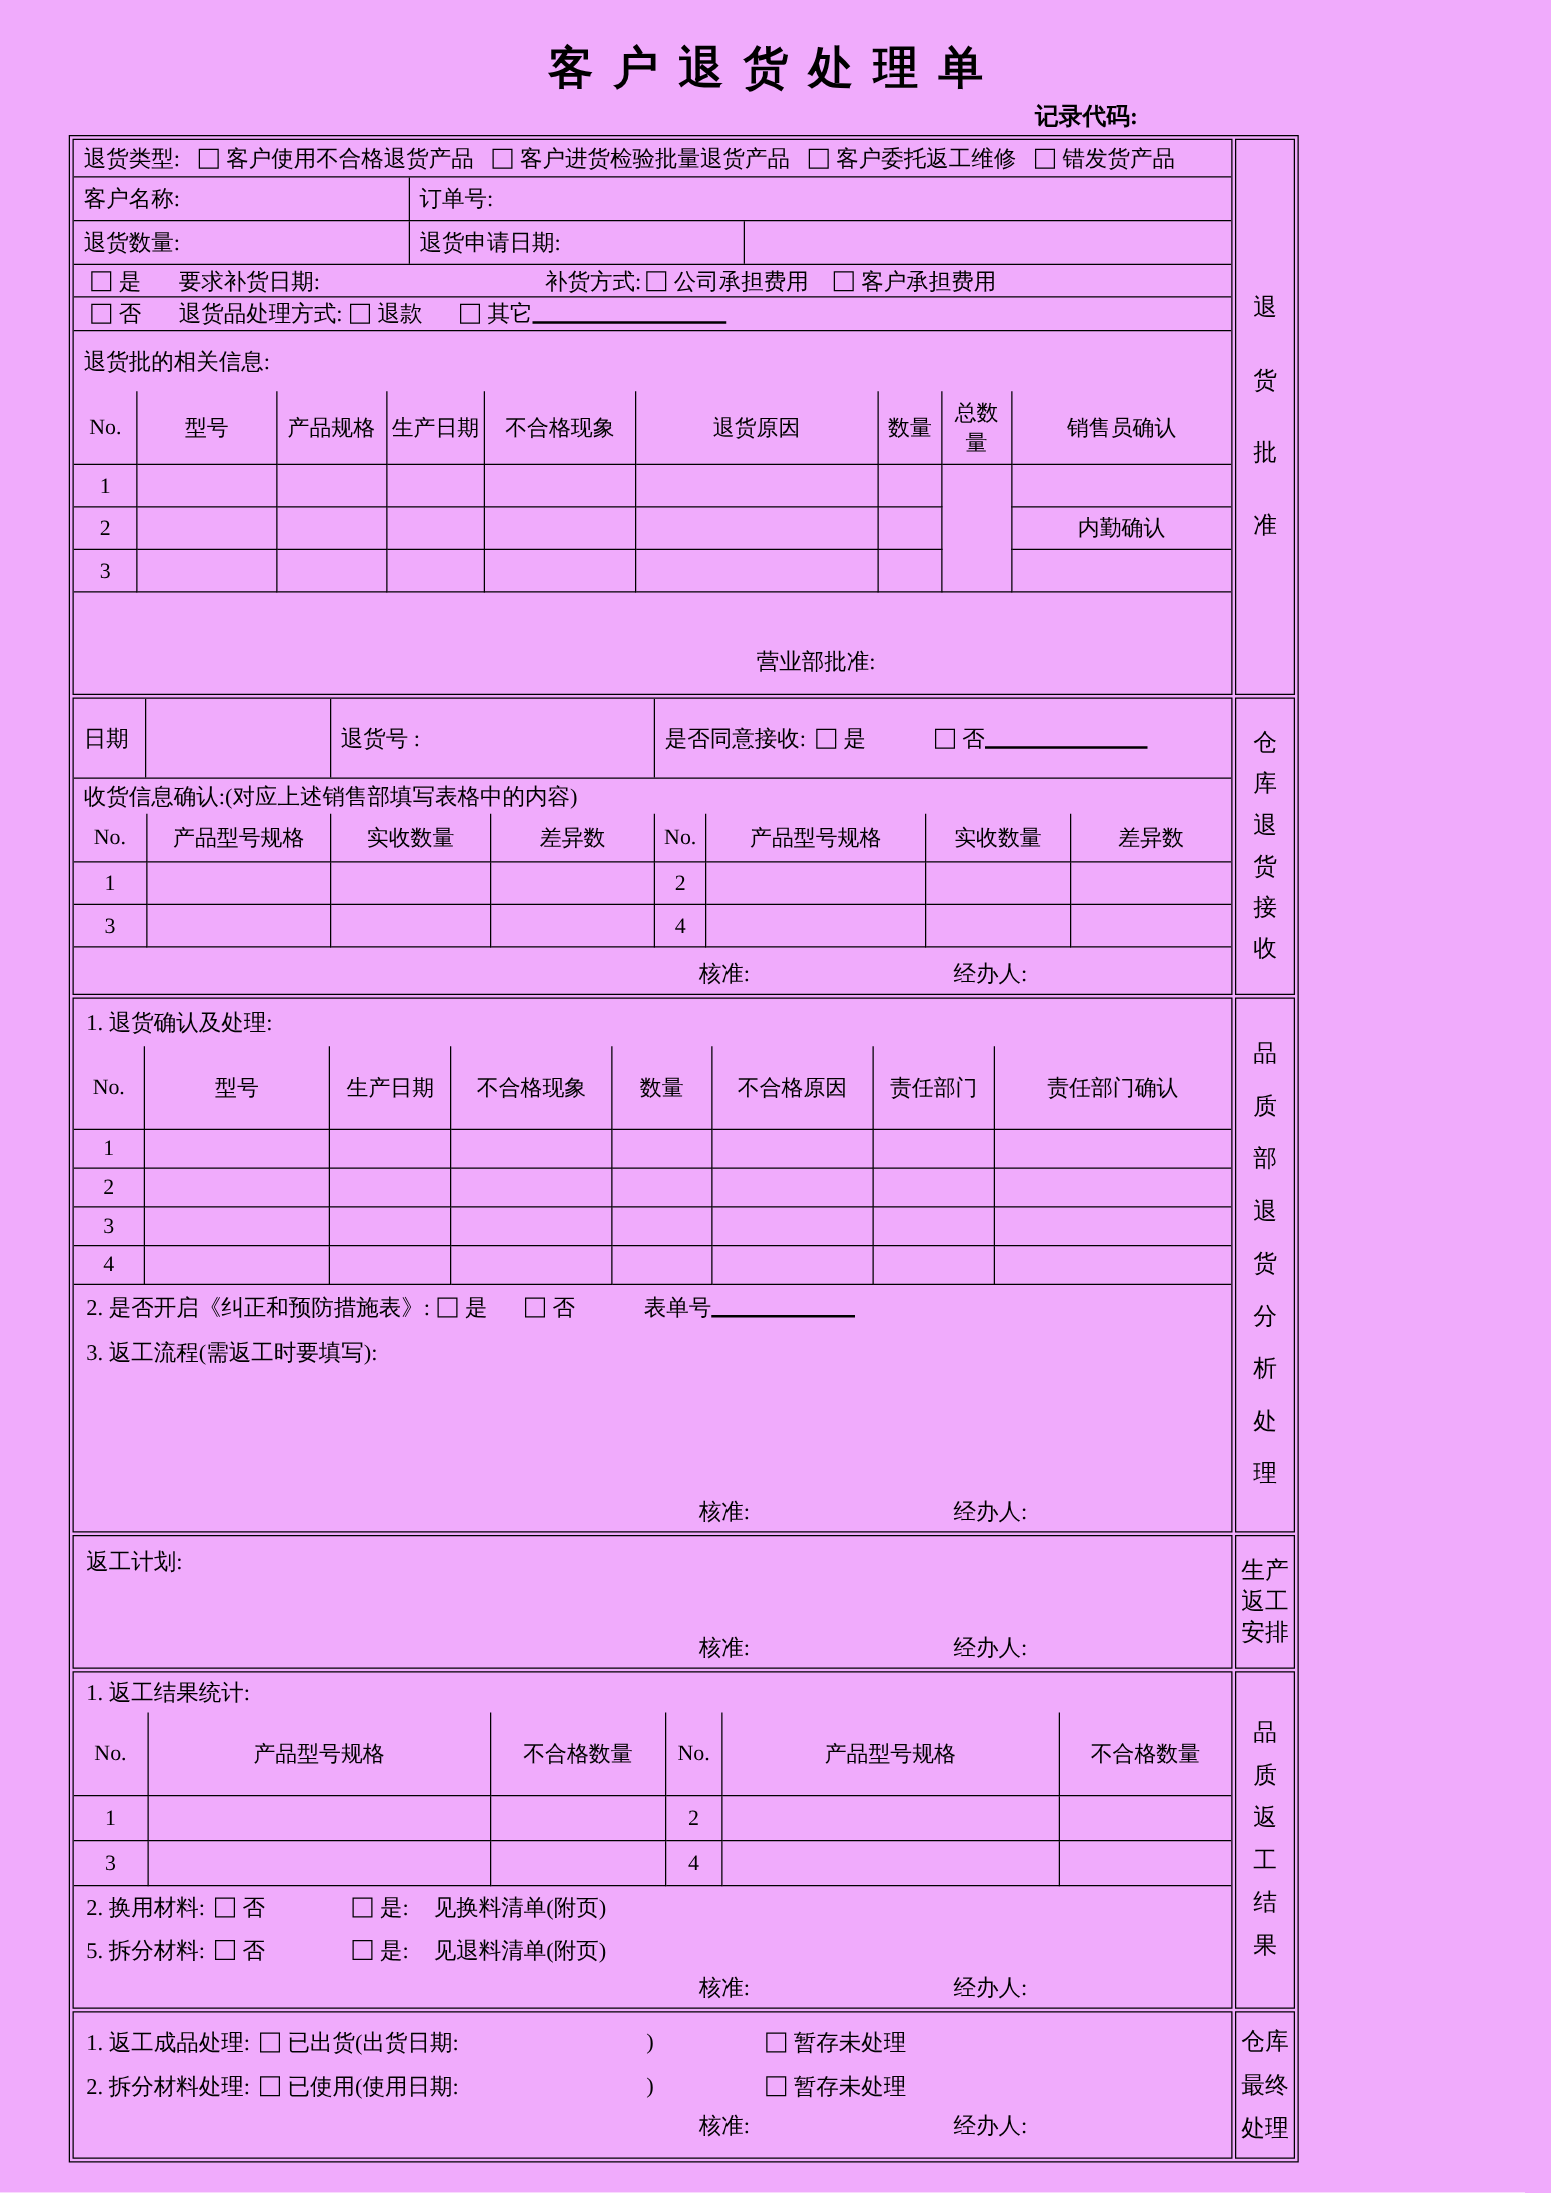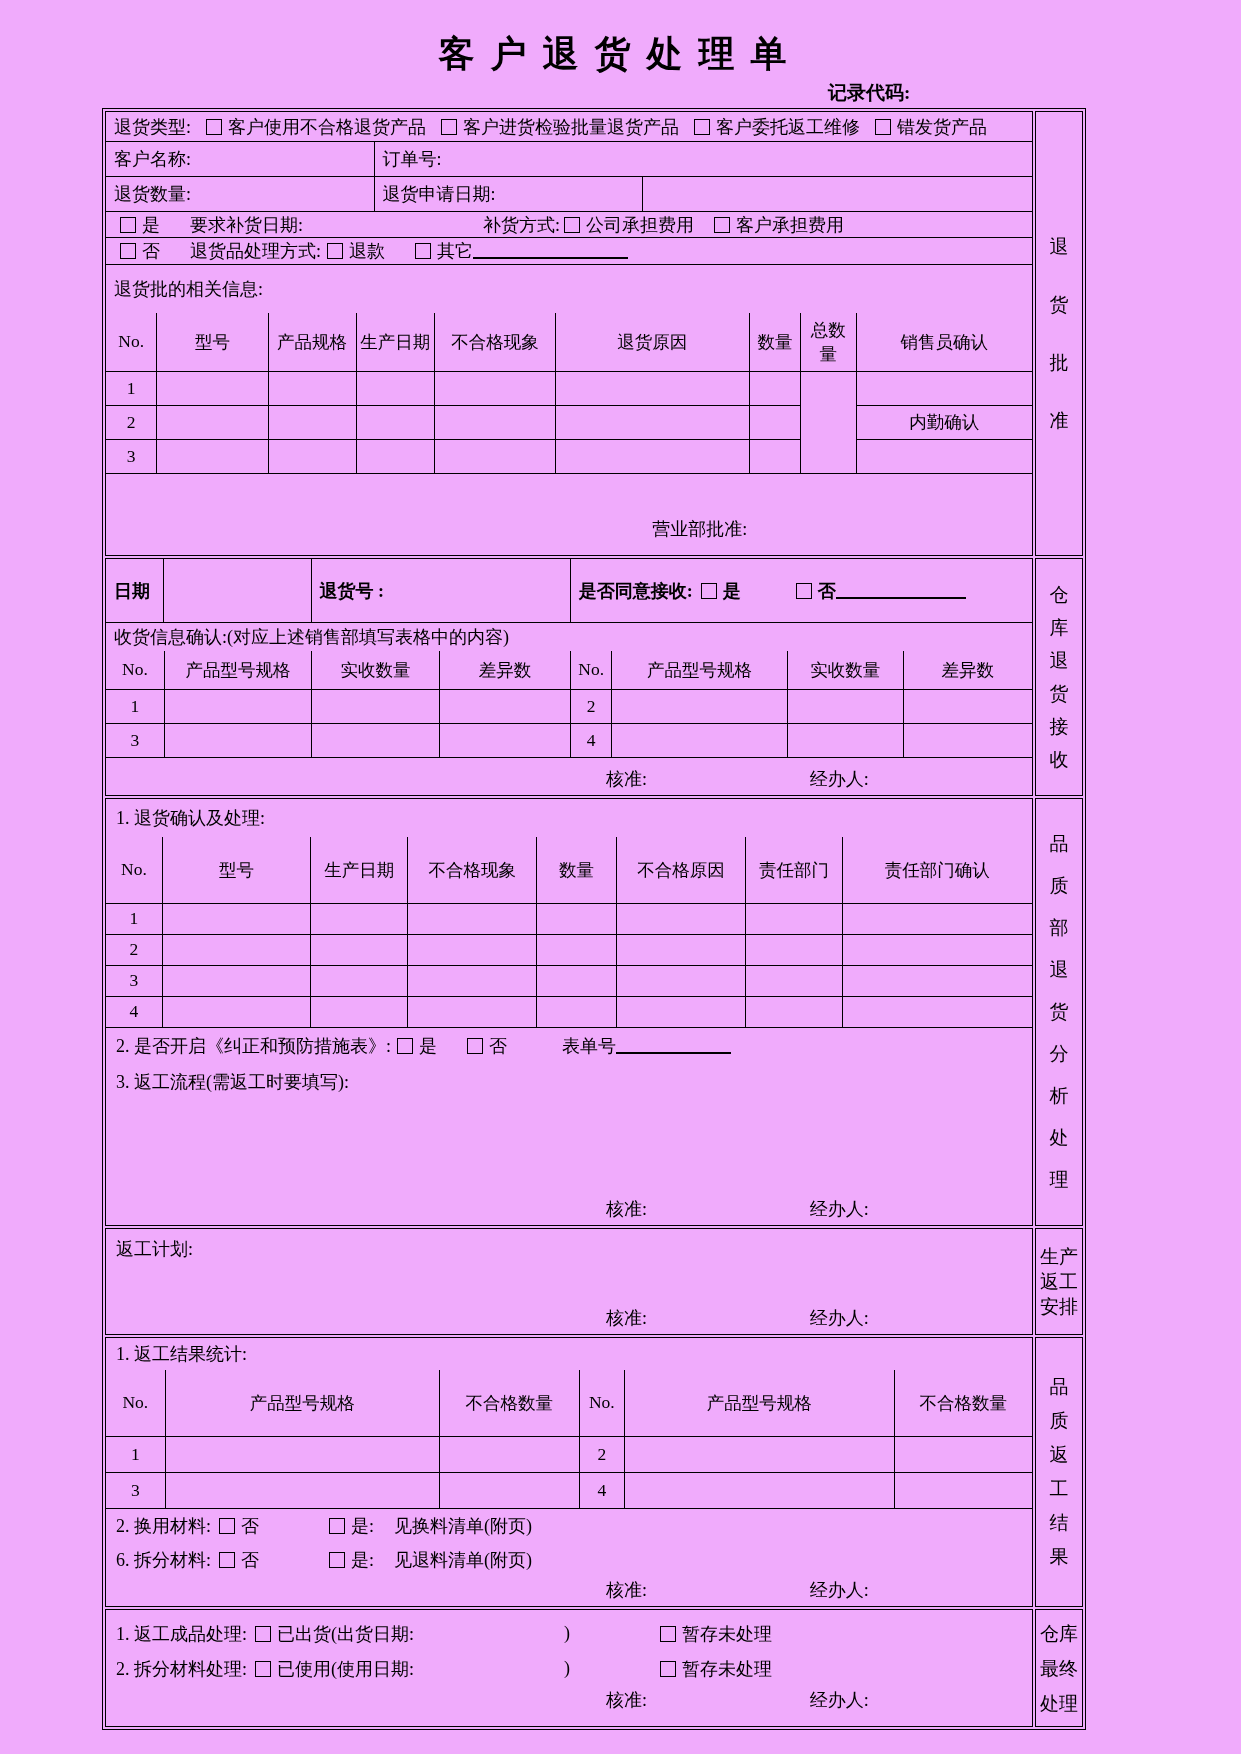--- a/index.html
+++ b/index.html
@@ -4,21 +4,21 @@
 <style>
   * { box-sizing: border-box; margin:0; padding:0; }
   html,body { background:#fff; }
   .page { position:relative; width:1241px; height:1754px; background:#f0abfc;
           font-family:"Liberation Serif","DejaVu Serif",serif; color:#000; font-size:18px; }
   .title { position:absolute; top:30px; left:0; width:100%; text-align:center;
            font-size:36px; font-weight:bold; letter-spacing:16px; }
   .record-code { position:absolute; top:80px; left:828px; font-size:19px; font-weight:bold; }
 
   .form-wrap { position:absolute; left:55px; top:108px; width:984px;
-               border:1.5px solid #000; padding:2px; display:flex; flex-direction:column; gap:2px;margin-left:47px; }
+               border:1.5px solid #000; padding:2px; display:flex; flex-direction:column; gap:2px; }
   .section { display:flex; gap:2px; }
   .sec-main { flex:1; border:1.5px solid #000; display:flex; flex-direction:column; overflow:hidden; }
   .sec-side { width:48px; border:1.5px solid #000; display:flex; align-items:center; justify-content:center;
               text-align:center; font-size:19px; white-space:pre-line; }
   .s1 { height:445px; } .s1 .sec-side { line-height:58px; }
   .s2 { height:238px; } .s2 .sec-side { line-height:33px; }
   .s3 { height:428px; } .s3 .sec-side { line-height:42px; }
   .s4 { height:107px; } .s4 .sec-side { line-height:25px; }
   .s5 { height:270px; } .s5 .sec-side { line-height:34px; }
   .s6 { height:118px; } .s6 .sec-side { line-height:35px; }
@@ -45,21 +45,21 @@
   thead tr:first-child>* { border-top:none; }
 
   .cb { display:inline-block; width:16px; height:16px; border:1.5px solid #000;
         vertical-align:-2px; margin-right:6px; flex:none; }
   .ul { display:inline-block; border-bottom:2px solid #000; height:16px; }
 
   .sign-row { position:relative; flex:1; min-height:26px; }
   .sign-row .ap { position:absolute; left:54%; bottom:4px; }
   .sign-row .hd { position:absolute; left:76%; bottom:4px; }
 
-  .s2-top { height:64px; display:flex;font-weight:bold; }
+  .s2-top { height:64px; display:flex; }
   .s2-note { height:28px; }
   .item-row { display:flex; align-items:center; padding-left:10px; }
   .blank-fill { flex:1; }
   .plan-label { padding:8px 0 0 10px; }
   .gap20{width:20px;flex:none}.gap30{width:30px;flex:none}
   .gap55{width:55px;flex:none}.gap70{width:70px;flex:none}.gap90{width:90px;flex:none}
 </style>
 </head>
 <body>
 
@@ -419,21 +419,21 @@
           <span>2.  换用材料:</span>
           <span class="cb" style="margin-left:8px"></span>
           <span>否</span>
           <span class="gap70"></span>
           <span class="cb"></span>
           <span>是:</span>
           <span class="gap20"></span>
           <span>见换料清单(附页)</span>
         </div>
         <div class="item-row" style="height:34px">
-          <span>6.  拆分材料:</span>
+          <span>5.  拆分材料:</span>
           <span class="cb" style="margin-left:8px"></span>
           <span>否</span>
           <span class="gap70"></span>
           <span class="cb"></span>
           <span>是:</span>
           <span class="gap20"></span>
           <span>见退料清单(附页)</span>
         </div>
         <div class="sign-row">
           <span class="ap">核准:</span>

